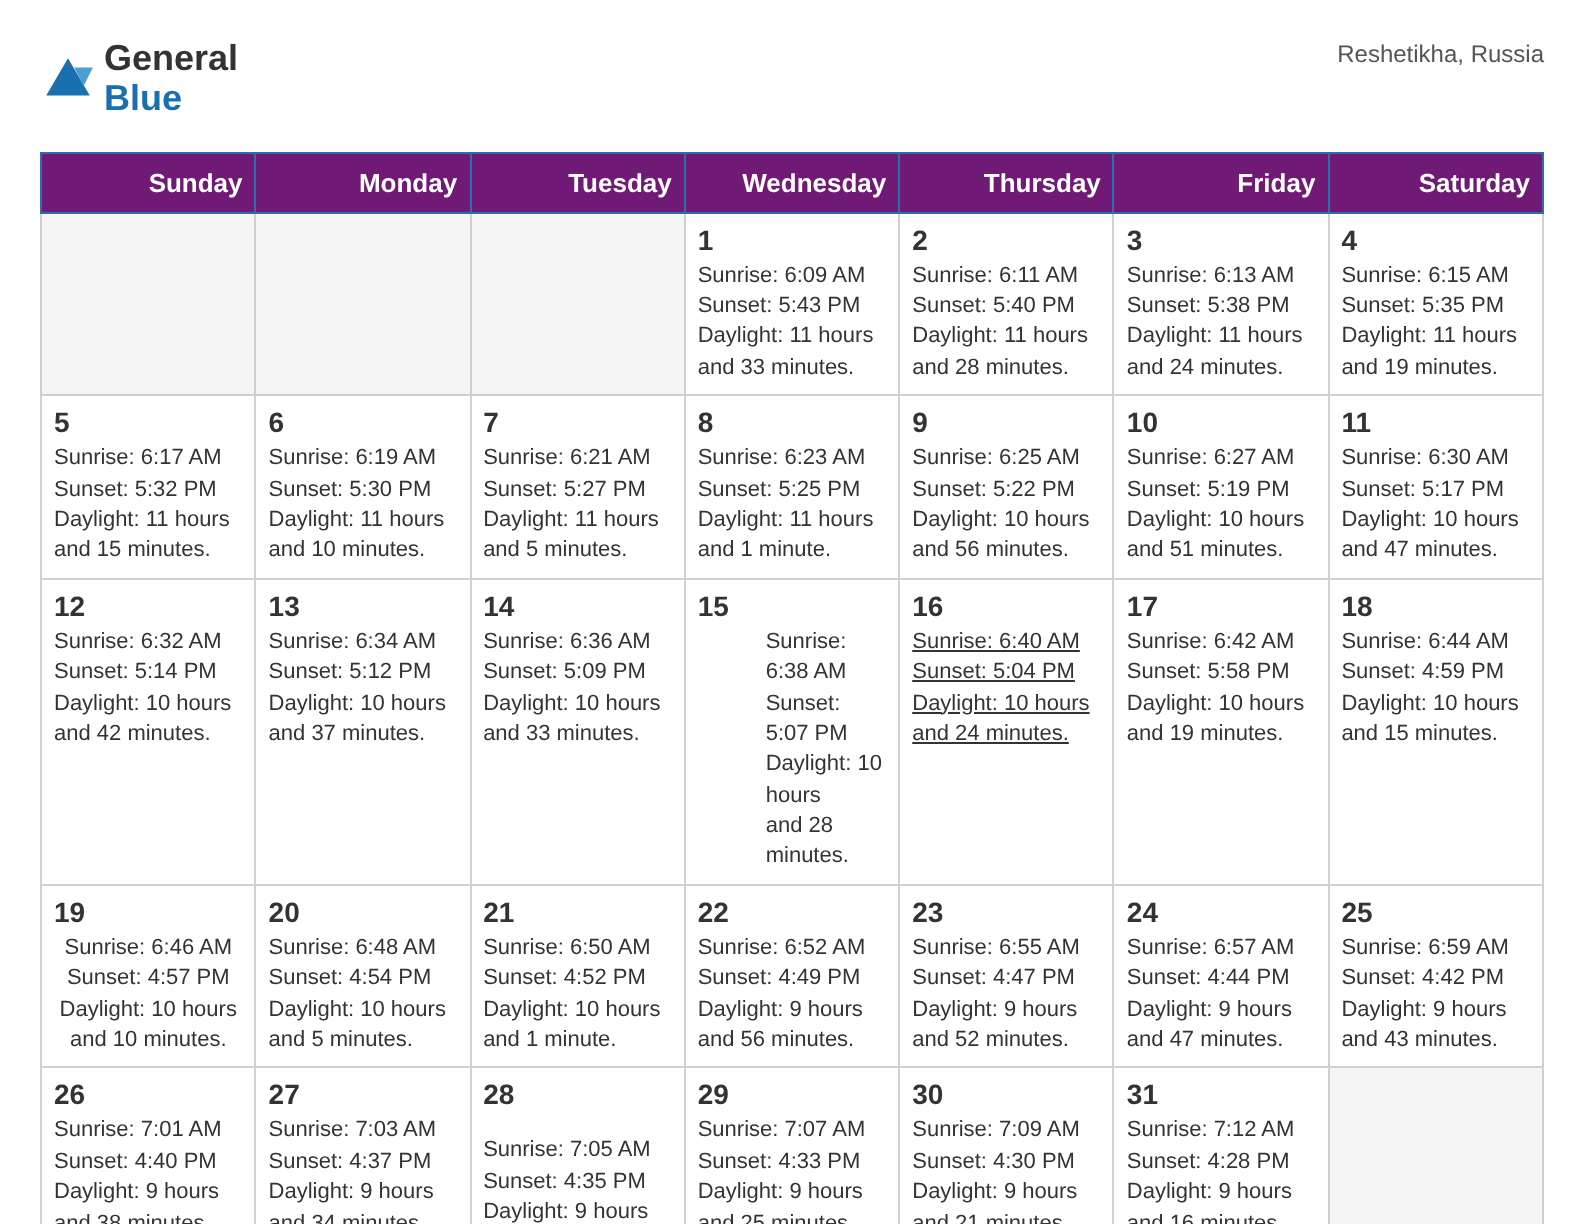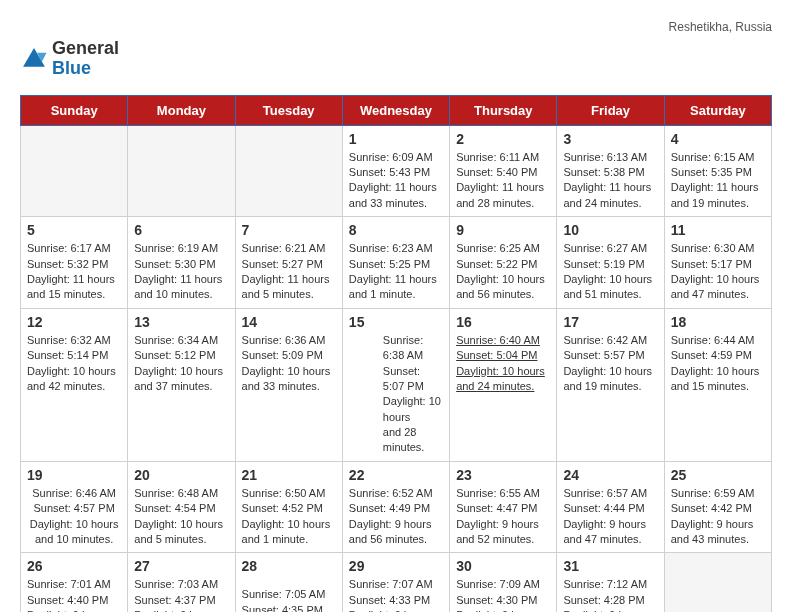--- a/index.html
+++ b/index.html
@@ -13,21 +13,20 @@
     .header {
       display: flex;
       justify-content: space-between;
       align-items: flex-start;
       margin-bottom: 16px;
     }
     .logo {
       display: flex;
       align-items: center;
       gap: 4px;
-      margin-top: 19px;
     }
     .logo-text {
       display: flex;
       flex-direction: column;
       line-height: 1.1;
     }
     .logo-general {
       font-size: 18px;
       font-weight: bold;
       color: #333;
@@ -53,26 +52,26 @@
     .location {
       font-size: 12px;
       color: #555;
     }
     table {
       width: 100%;
       border-collapse: collapse;
       table-layout: fixed;
     }
     thead th {
-      background: #b91c1c;
+      background: #701a75;
       color: #fff;
       font-size: 13px;
       font-weight: bold;
       padding: 7px 6px;
-      text-align: center;
+      text-align: right;
       border: 1px solid #2a6db5;
     }
     td {
       border: 1px solid #d0d0d0;
       vertical-align: top;
       padding: 5px 6px;
       font-size: 11px;
       color: #333;
       height: 90px;
       background: #fff;
@@ -243,21 +242,21 @@
         <td>
           <div class="day-num">16</div>
           <div class="day-info" style="white-space: pre-line; text-decoration: underline;">Sunrise: 6:40 AM
 Sunset: 5:04 PM
 Daylight: 10 hours
 and 24 minutes.</div>
         </td>
         <td>
           <div class="day-num">17</div>
           <div class="day-info" style="white-space: pre-line;">Sunrise: 6:42 AM
-Sunset: 5:57 PM
+Sunset: 5:58 PM
 Daylight: 10 hours
 and 19 minutes.</div>
         </td>
         <td>
           <div class="day-num">18</div>
           <div class="day-info" style="white-space: pre-line;">Sunrise: 6:44 AM
 Sunset: 4:59 PM
 Daylight: 10 hours
 and 15 minutes.</div>
         </td>

